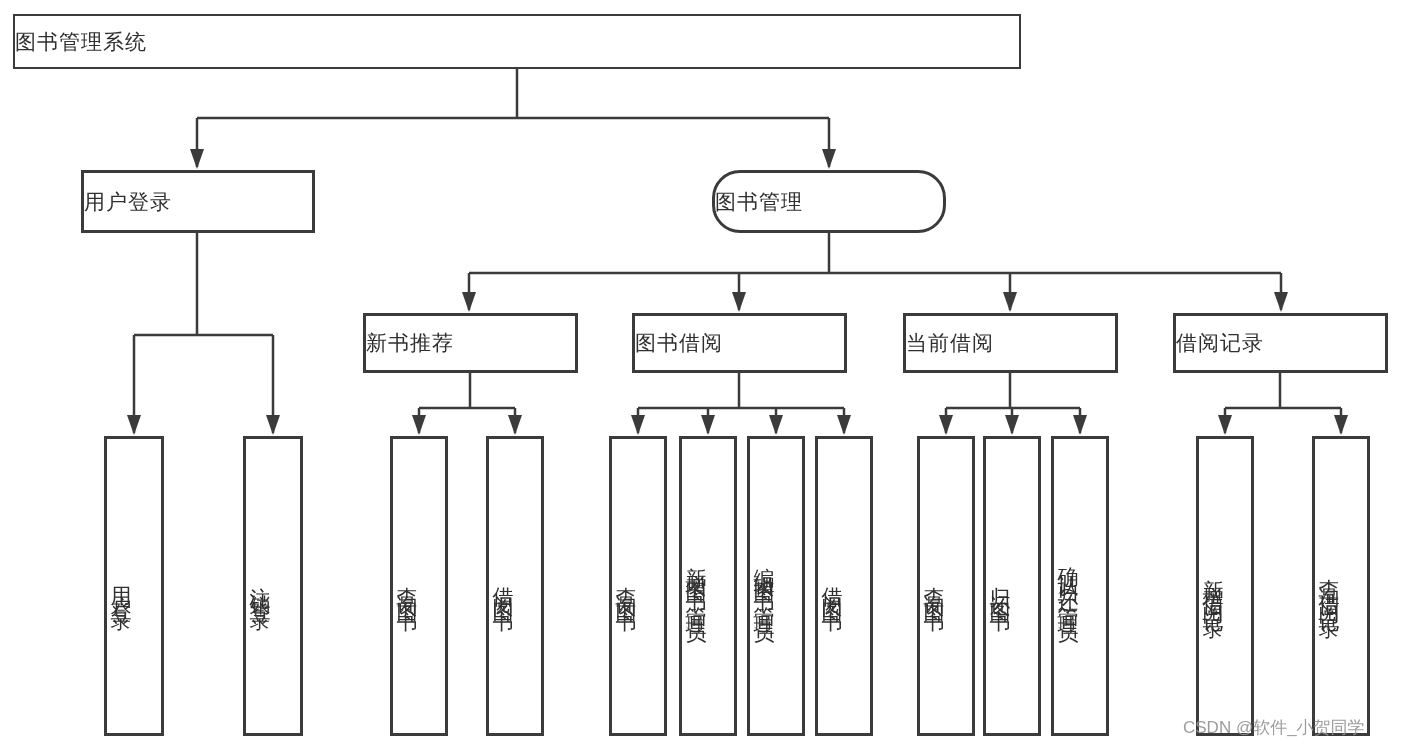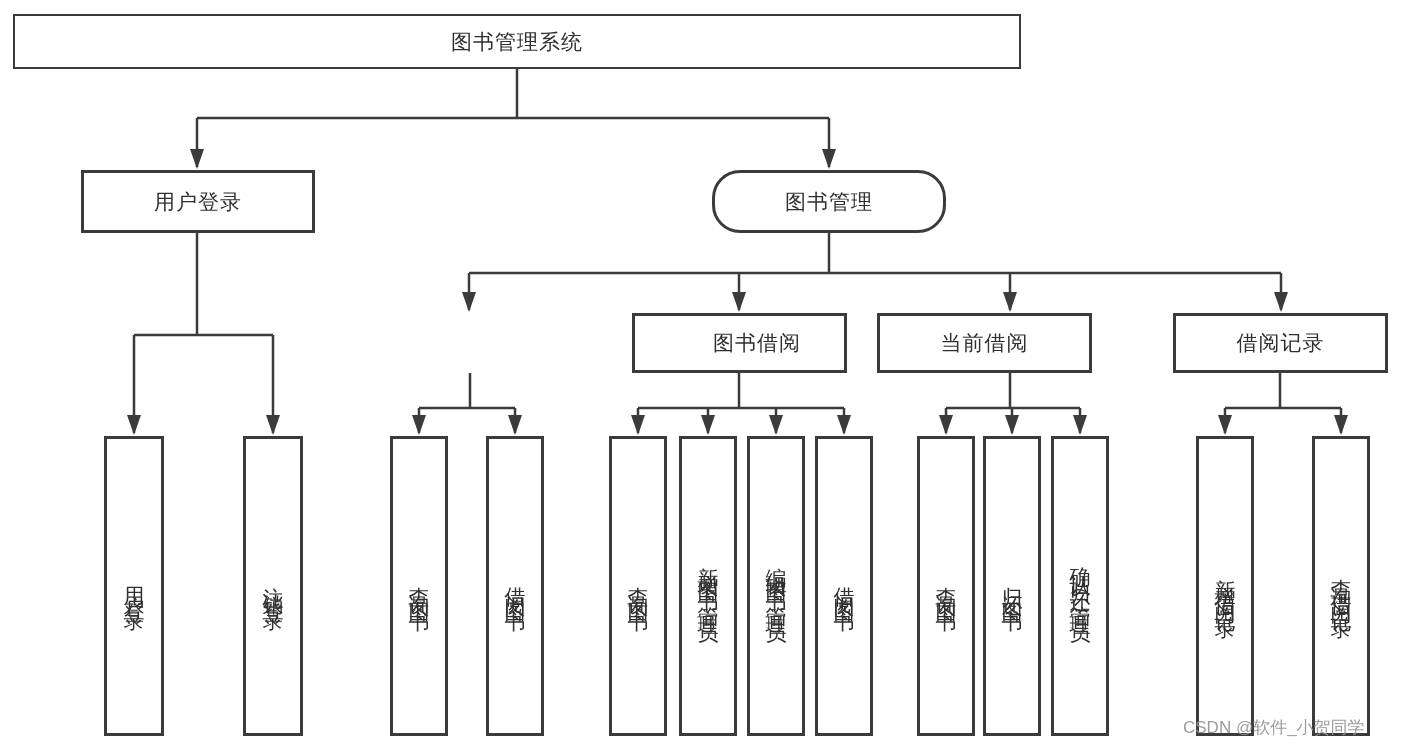--- a/index.html
+++ b/index.html
@@ -23,21 +23,21 @@
     height: 747px;
     z-index: 1;
   }
   .node {
     position: absolute;
     box-sizing: border-box;
     border: 3px solid #3b3b3b;
     background: #ffffff;
     display: flex;
     align-items: center;
-    justify-content: center;
+    justify-content: flex-start;
     color: #2f2f2f;
     font-size: 21px;
     z-index: 2;
     letter-spacing: 1px;
   }
   .node.root {
     border-width: 2px;
     font-size: 21px;
   }
   .leaf span {
@@ -113,24 +113,27 @@
     <span>图书管理系统</span>
   </div>
 
   <div class="node" style="left:81px; top:170px; width:234px; height:63px;">
     <span>用户登录</span>
   </div>
   <div class="node" style="left:712px; top:170px; width:234px; height:63px;border-radius:28px;">
     <span>图书管理</span>
   </div>
 
-  <div class="node" style="left:632px; top:313px; width:215px; height:60px;padding-left:35px;">
+  <div class="node" style="left:363px; top:313px; width:215px; height:60px;">
+    <span>新书推荐</span>
+  </div>
+  <div class="node" style="left:632px; top:313px; width:215px; height:60px;">
     <span>图书借阅</span>
   </div>
-  <div class="node" style="left:877px; top:313px; width:215px; height:60px;">
+  <div class="node" style="left:903px; top:313px; width:215px; height:60px;">
     <span>当前借阅</span>
   </div>
   <div class="node" style="left:1173px; top:313px; width:215px; height:60px;">
     <span>借阅记录</span>
   </div>
 
   <div class="node leaf" style="left:104px; top:436px; width:60px; height:300px;">
     <span>用户登录</span>
   </div>
   <div class="node leaf" style="left:243px; top:436px; width:60px; height:300px;">

